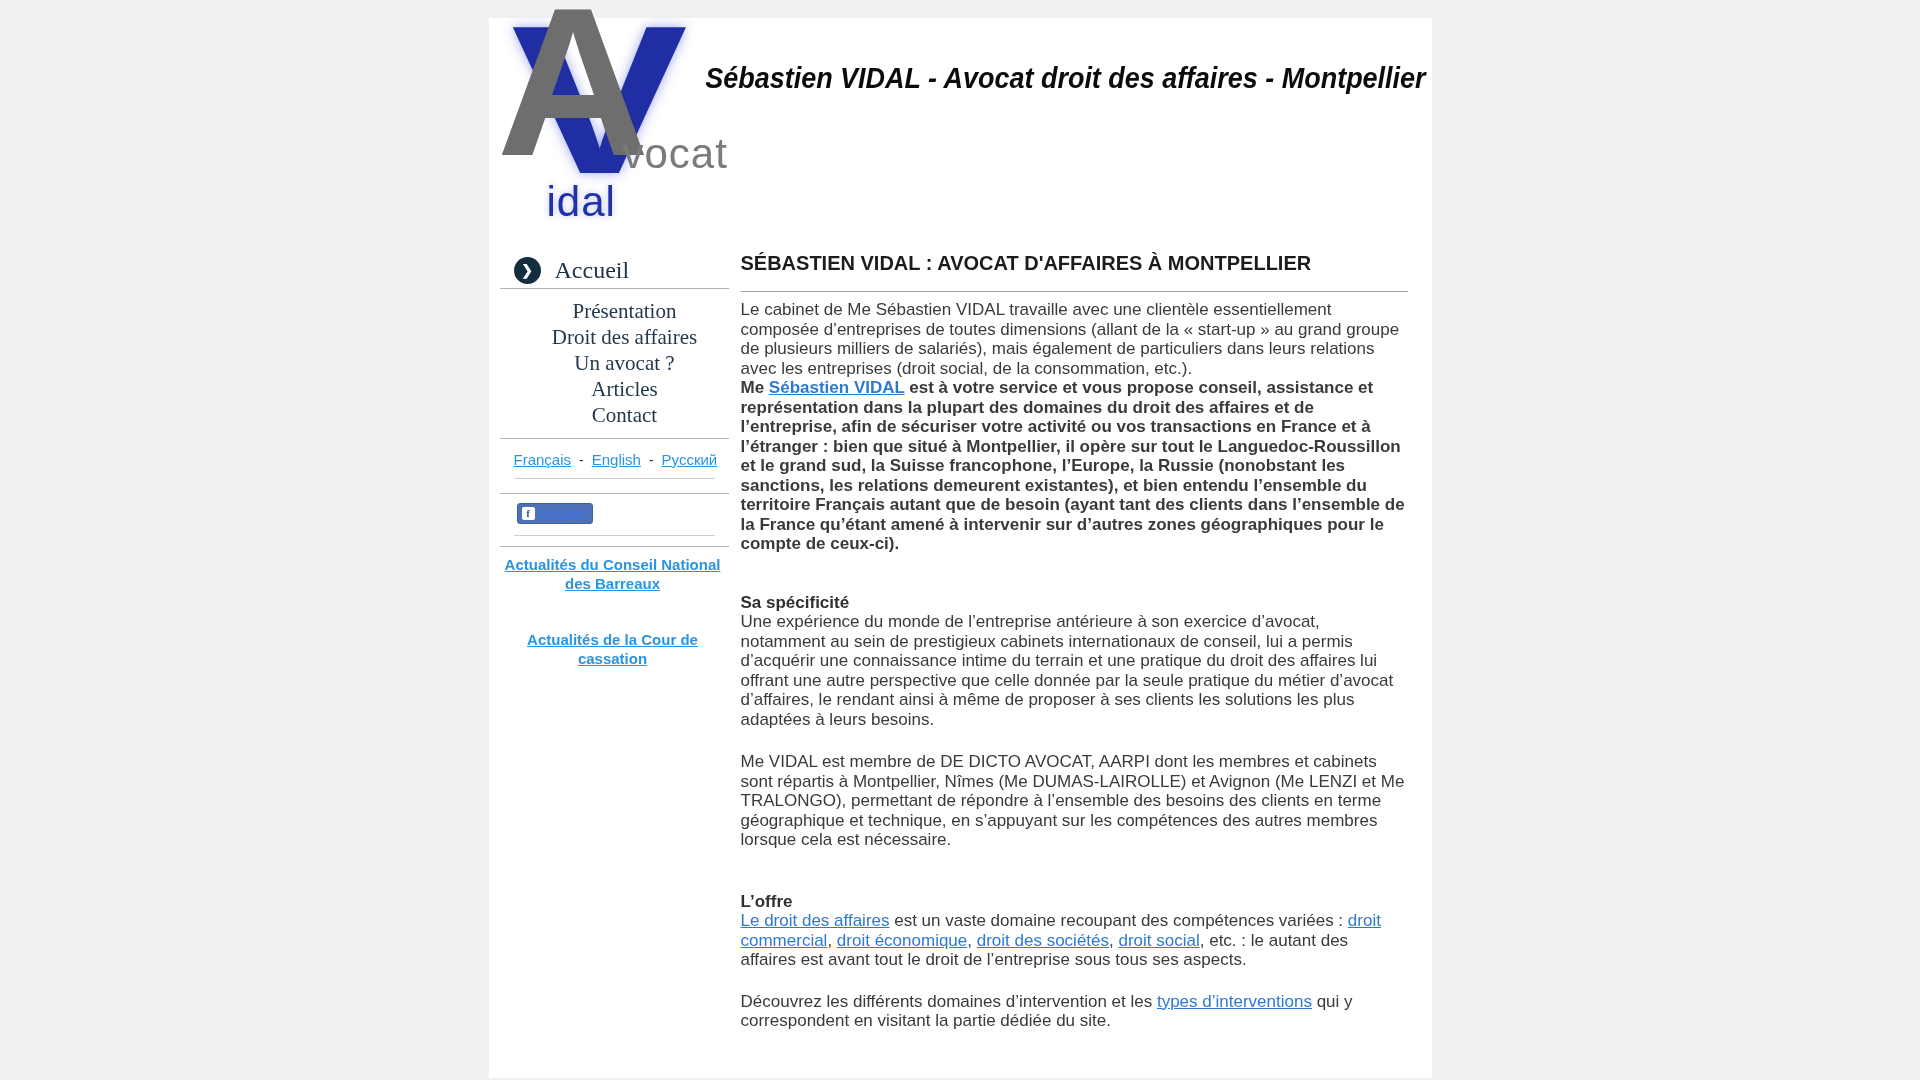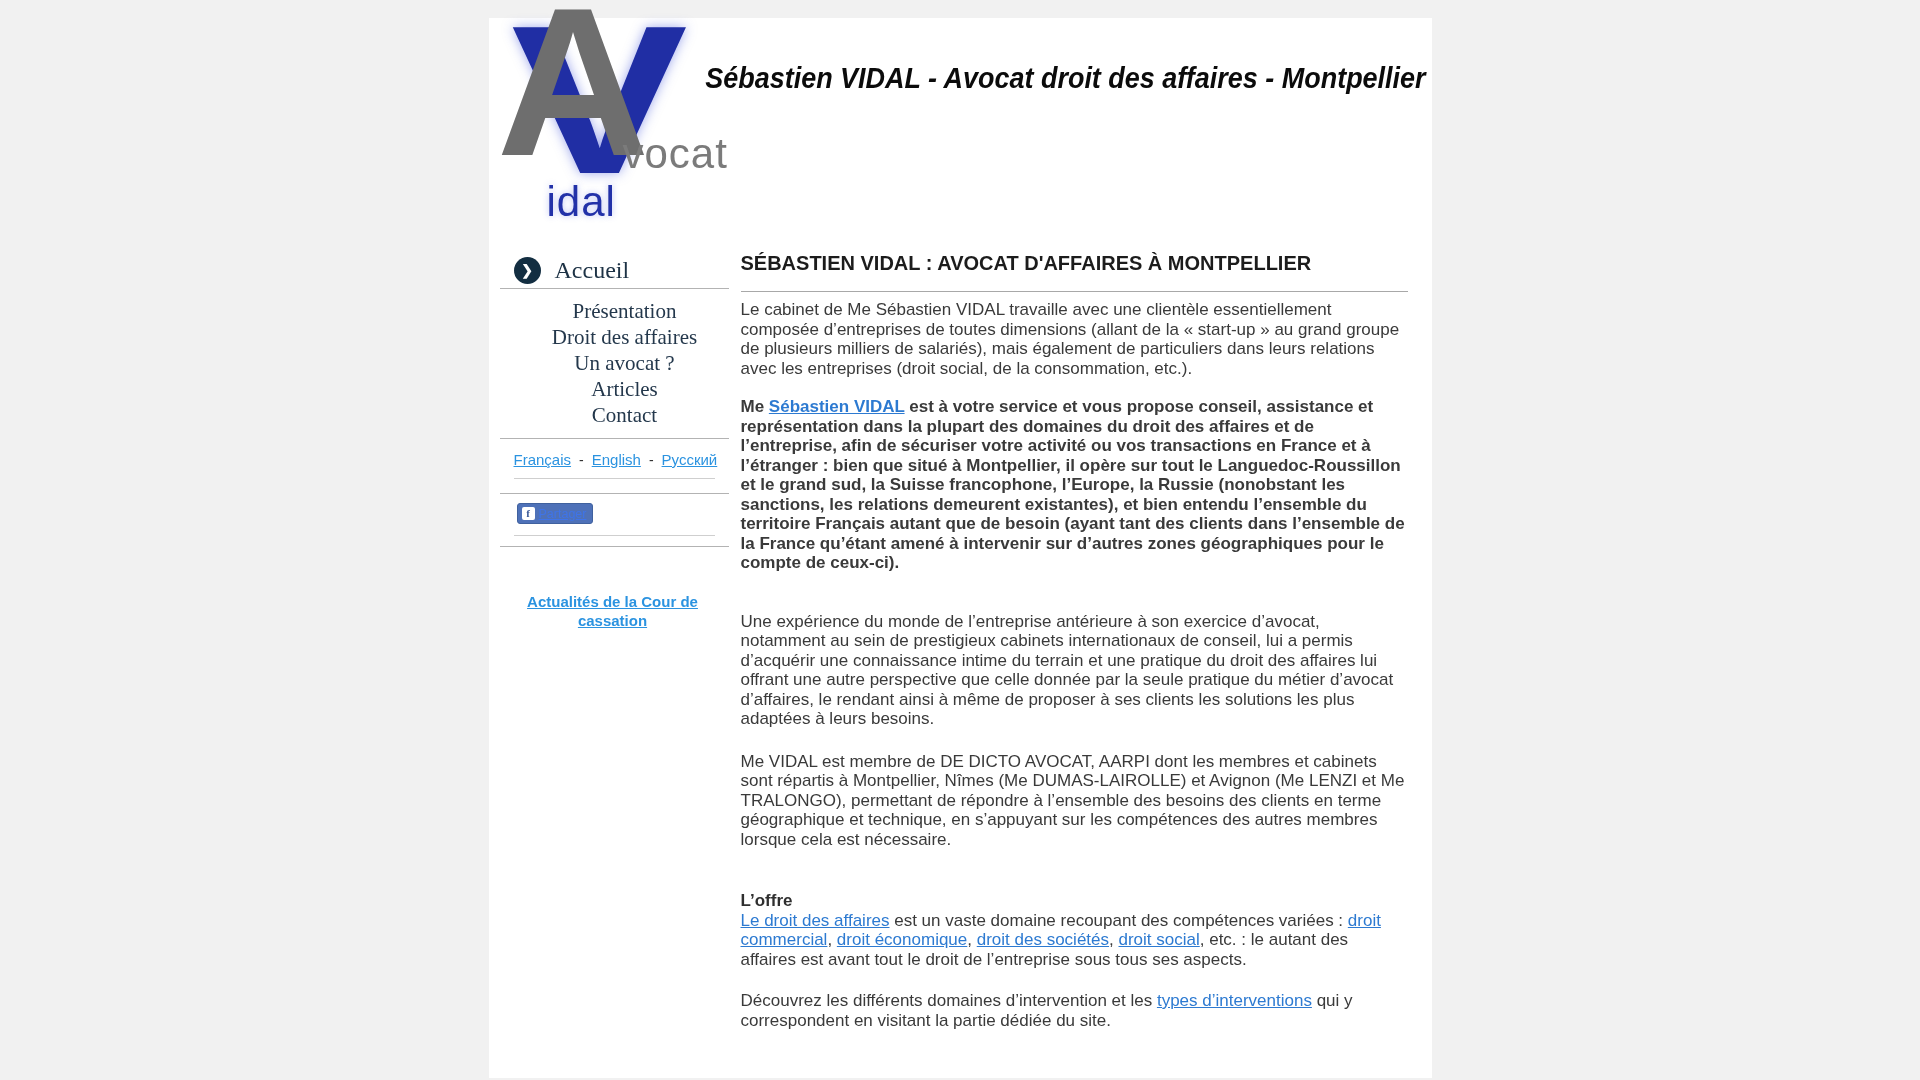--- a/index.html
+++ b/index.html
@@ -92,21 +92,21 @@
 
   
   .page-heading {
     font-size:20px; font-weight:bold; color:#1c1c1c;
     margin-top:2px; padding-bottom:16px;
     border-bottom:1px solid #a8a8a8;
   }
   .main p, .sec-title { font-size:17px; line-height:19.5px; color:#3a3a3a; }
   .main a { color:#2d7ad1; text-decoration:underline; cursor:pointer; }
   .sec-title { font-weight:bold; color:#2f2f2f; }
-  .p-intro { margin-top:8px; margin-bottom:19px; }
+  .p-intro { margin-top:8px; }
   .p-service { margin-bottom:39px;font-weight:bold; }
   .p-spec { margin-bottom:23px; }
   .p-membership { margin-bottom:42px; }
   .p-offre { margin-bottom:22px; }
 </style>
 </head>
 <body>
 
 <div class="page">
 
@@ -152,34 +152,36 @@
           <span class="fb-f-square">f</span>
           <span class="fb-label">Partager</span>
         </div>
       </div>
 
       <hr class="divider-short">
       <div style="height:10px"></div>
       <hr class="divider-full">
 
       <div class="news-links">
+        <a class="news-link">Actualités du Conseil National des Barreaux</a>
         <a class="news-link second">Actualités de la Cour de cassation</a>
       </div>
 
     </div>
 
     <div class="main">
 
       <h1 class="page-heading">SÉBASTIEN VIDAL : AVOCAT D'AFFAIRES À MONTPELLIER</h1>
 
       <p class="p-intro">Le cabinet de Me Sébastien VIDAL travaille avec une clientèle essentiellement composée d’entreprises de toutes dimensions (allant de la « start-up » au grand groupe de plusieurs milliers de salariés), mais également de particuliers dans leurs relations avec les entreprises (droit social, de la consommation, etc.).</p>
 
       <p class="p-service"><span>Me </span><a>Sébastien VIDAL</a><span> est à votre service et vous propose conseil, assistance et représentation dans la plupart des domaines du droit des affaires et de l’entreprise, afin de sécuriser votre activité ou vos transactions en France et à l’étranger : bien que situé à Montpellier, il opère sur tout le Languedoc-Roussillon et le grand sud, la Suisse francophone, l’Europe, la Russie (nonobstant les sanctions, les relations demeurent existantes), et bien entendu l’ensemble du territoire Français autant que de besoin (ayant tant des clients dans l’ensemble de la France qu’étant amené à intervenir sur d’autres zones géographiques pour le compte de ceux-ci).</span></p>
 
       <div class="p-spec">
+        <div class="sec-title">Sa spécificité</div>
         <p>Une expérience du monde de l’entreprise antérieure à son exercice d’avocat, notamment au sein de prestigieux cabinets internationaux de conseil, lui a permis d’acquérir une connaissance intime du terrain et une pratique du droit des affaires lui offrant une autre perspective que celle donnée par la seule pratique du métier d’avocat d’affaires, le rendant ainsi à même de proposer à ses clients les solutions les plus adaptées à leurs besoins.</p>
       </div>
 
       <p class="p-membership">Me VIDAL est membre de DE DICTO AVOCAT, AARPI dont les membres et cabinets sont répartis à Montpellier, Nîmes (Me DUMAS-LAIROLLE) et Avignon (Me LENZI et Me TRALONGO), permettant de répondre à l’ensemble des besoins des clients en terme géographique et technique, en s’appuyant sur les compétences des autres membres lorsque cela est nécessaire.</p>
 
       <div class="p-offre">
         <div class="sec-title">L’offre</div>
         <p><a>Le droit des affaires</a><span> est un vaste domaine recoupant des compétences variées : </span><a>droit commercial</a><span>, </span><a>droit économique</a><span>, </span><a>droit des sociétés</a><span>, </span><a>droit social</a><span>, etc. : le autant des affaires est avant tout le droit de l’entreprise sous tous ses aspects.</span></p>
       </div>
 

